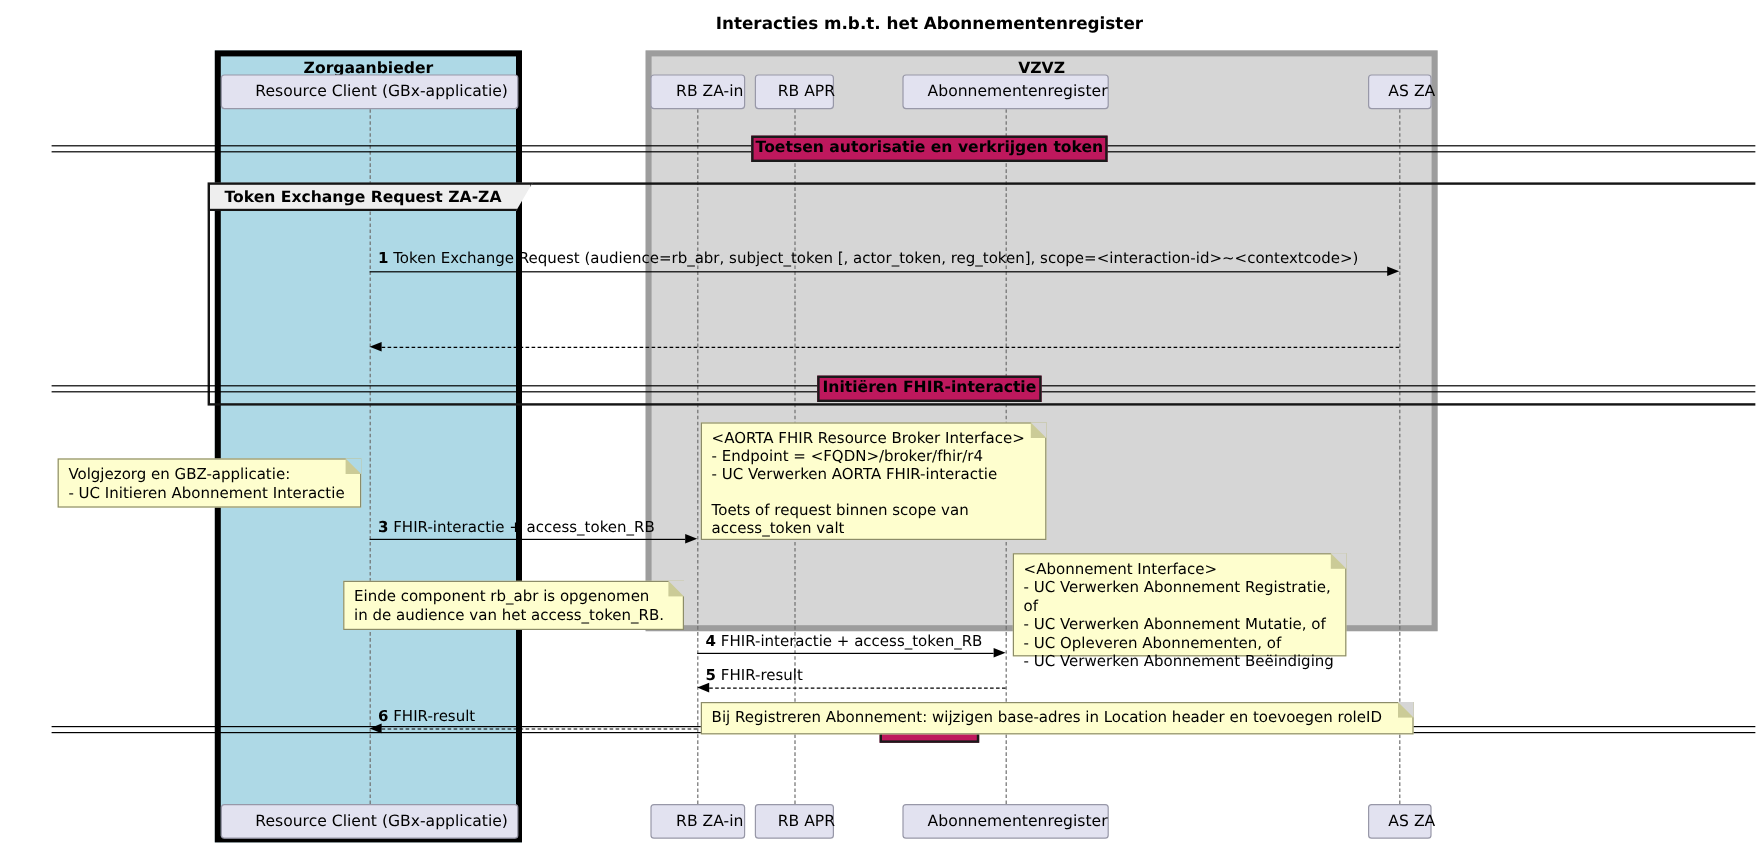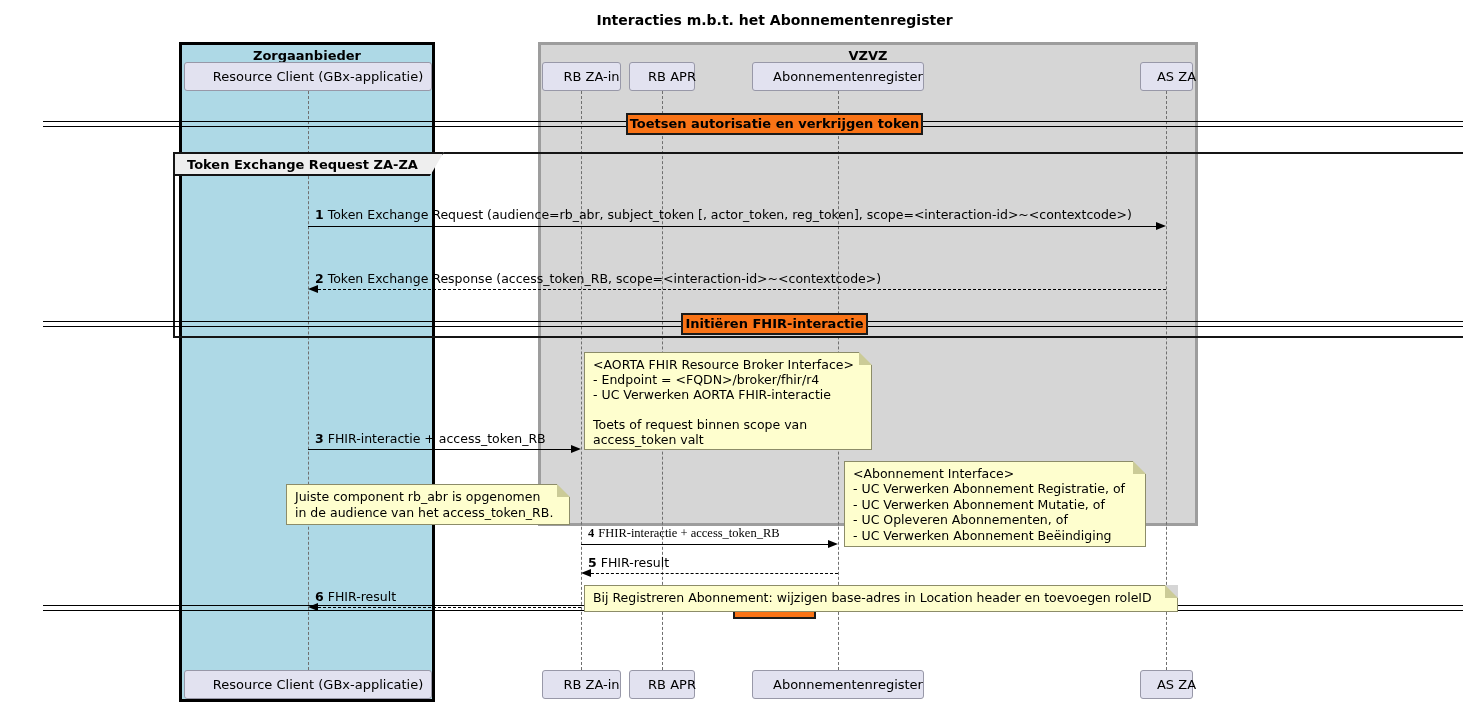--- a/index.html
+++ b/index.html
@@ -2,33 +2,33 @@
 <html><head>
 <meta charset="utf-8">
 <style>
   html,body{margin:0;padding:0;background:#fff;}
   #diagram{
     position:relative;width:1463px;height:709px;background:#fff;overflow:hidden;
     font-family:"DejaVu Sans","Liberation Sans",sans-serif;color:#000;
   }
   .abs{position:absolute;margin-left:43px;}
   .title{left:0;top:12px;width:100%;text-align:center;font-size:14px;font-weight:bold;}
-  .band{border:3px solid #000000;box-sizing:border-box;}
+  .band{border:5px solid #000000;box-sizing:border-box;}
   .band.gray{background:#d6d6d6;border-color:#9d9d9d;}
   .band.blue{background:#aed9e6;}
   .band-label{position:absolute;top:3px;left:0;width:100%;text-align:center;font-weight:bold;font-size:13px;}
   .participant{
     background:#e2e2f0;border:1px solid #9898a8;border-radius:3px;box-sizing:border-box;
     height:29px;display:flex;align-items:center;justify-content:center;
     font-size:13px;white-space:nowrap;padding-left:20px;
   }
   .lifeline{width:0;border-left:1px dashed #6f6f6f;top:91px;height:579px;}
   .divider{left:0;width:100%;height:24px;display:flex;align-items:center;justify-content:center;}
   .divider-line{position:absolute;left:0;right:0;top:9px;height:4px;border-top:1px solid #000;border-bottom:1px solid #000;}
-  .divider-label{position:relative;background:#f97316;border:2px solid #1a1a1a;padding:1px 2px 2px;font-weight:bold;font-size:13px;white-space:nowrap;}
+  .divider-label{position:relative;background:#be185d;border:2px solid #1a1a1a;padding:1px 2px 2px;font-weight:bold;font-size:13px;white-space:nowrap;}
   .frame{border:2px solid #151515;box-sizing:border-box;}
   .frame-tab{
     position:absolute;left:-2px;top:-2px;height:24px;line-height:22px;
     background:#eeeeee;border:2px solid #151515;box-sizing:border-box;
     padding:0 24px 0 12px;font-weight:bold;font-size:13px;white-space:nowrap;
     clip-path:polygon(0 0,100% 0,calc(100% - 14px) 100%,0 100%);
   }
   .msg-label{font-size:12.5px;white-space:nowrap;line-height:15px;}
   .msg-label b{margin-right:4px;}
   .msg-line{height:0;border-top:1px solid #000;}
@@ -83,49 +83,50 @@
   </div>
   <div class="abs divider" style="top:596px;align-items:center;">
     <div class="divider-line"></div>
     <div class="divider-label">Einde flow</div>
   </div>
 
   <div class="abs msg-label" style="left:272px;top:207px;"><b>1</b><span>Token Exchange Request (audience=rb_abr, subject_token [, actor_token, reg_token], scope=&lt;interaction-id&gt;~&lt;contextcode&gt;)</span></div>
   <div class="abs msg-line" style="left:265px;top:226px;width:850px;"></div>
   <div class="abs ah r" style="left:1113px;top:222px;"></div>
 
-  <div class="abs msg-label" style="left:272px;top:271px;"><b>2</b><span>Token Exchange Response (access_token_RB, scope=&lt;interaction-id&gt;~&lt;contextcode&gt;)</span></div>
   <div class="abs msg-line ret" style="left:275px;top:289px;width:848px;"></div>
   <div class="abs ah l" style="left:265px;top:285px;"></div>
 
   <div class="abs msg-label" style="left:272px;top:431px;"><b>3</b><span>FHIR-interactie + access_token_RB</span></div>
   <div class="abs msg-line" style="left:265px;top:449px;width:263px;"></div>
   <div class="abs ah r" style="left:528px;top:445px;"></div>
 
-  <div class="abs msg-label" style="left:545px;top:526px;font-family:Liberation Serif, serif;"><b>4</b><span>FHIR-interactie + access_token_RB</span></div>
+  <div class="abs msg-label" style="left:545px;top:526px;"><b>4</b><span>FHIR-interactie + access_token_RB</span></div>
   <div class="abs msg-line" style="left:538px;top:544px;width:247px;"></div>
   <div class="abs ah r" style="left:785px;top:540px;"></div>
 
   <div class="abs msg-label" style="left:545px;top:555px;"><b>5</b><span>FHIR-result</span></div>
   <div class="abs msg-line ret" style="left:548px;top:573px;width:247px;"></div>
   <div class="abs ah l" style="left:538px;top:569px;"></div>
 
   <div class="abs msg-label" style="left:272px;top:589px;"><b>6</b><span>FHIR-result</span></div>
   <div class="abs msg-line ret" style="left:275px;top:607px;width:263px;"></div>
   <div class="abs ah l" style="left:265px;top:603px;"></div>
 
   <div class="abs note on-gray" style="left:541px;top:352px;width:288px;height:98px;line-height:15px;">&lt;AORTA FHIR Resource Broker Interface&gt;
 - Endpoint = &lt;FQDN&gt;/broker/fhir/r4
 - UC Verwerken AORTA FHIR-interactie
 
 Toets of request binnen scope van
 access_token valt</div>
-  <div class="abs note on-gray" style="left:243px;top:484px;width:284px;height:41px;">Juiste component rb_abr is opgenomen
+  <div class="abs note on-blue" style="left:5px;top:382px;width:253px;height:41px;">Volgjezorg en GBZ-applicatie:
+- UC Initieren Abonnement Interactie</div>
+  <div class="abs note on-gray" style="left:243px;top:484px;width:284px;height:41px;">Einde component rb_abr is opgenomen
 in de audience van het access_token_RB.</div>
-  <div class="abs note on-gray" style="left:801px;top:461px;width:302px;height:86px;line-height:15.4px;">&lt;Abonnement Interface&gt;
+  <div class="abs note on-gray" style="left:801px;top:461px;width:278px;height:86px;line-height:15.4px;">&lt;Abonnement Interface&gt;
 - UC Verwerken Abonnement Registratie, of
 - UC Verwerken Abonnement Mutatie, of
 - UC Opleveren Abonnementen, of
 - UC Verwerken Abonnement Beëindiging</div>
   <div class="abs note on-gray" style="left:541px;top:585px;width:594px;height:27px;line-height:18px;padding:3px 8px;">Bij Registreren Abonnement: wijzigen base-adres in Location header en toevoegen roleID</div>
 
   <div class="abs participant" style="left:141px;top:62px;width:248px;">Resource Client (GBx-applicatie)</div>
   <div class="abs participant" style="left:499px;top:62px;width:79px;">RB ZA-in</div>
   <div class="abs participant" style="left:586px;top:62px;width:66px;">RB APR</div>
   <div class="abs participant" style="left:709px;top:62px;width:172px;">Abonnementenregister</div>

